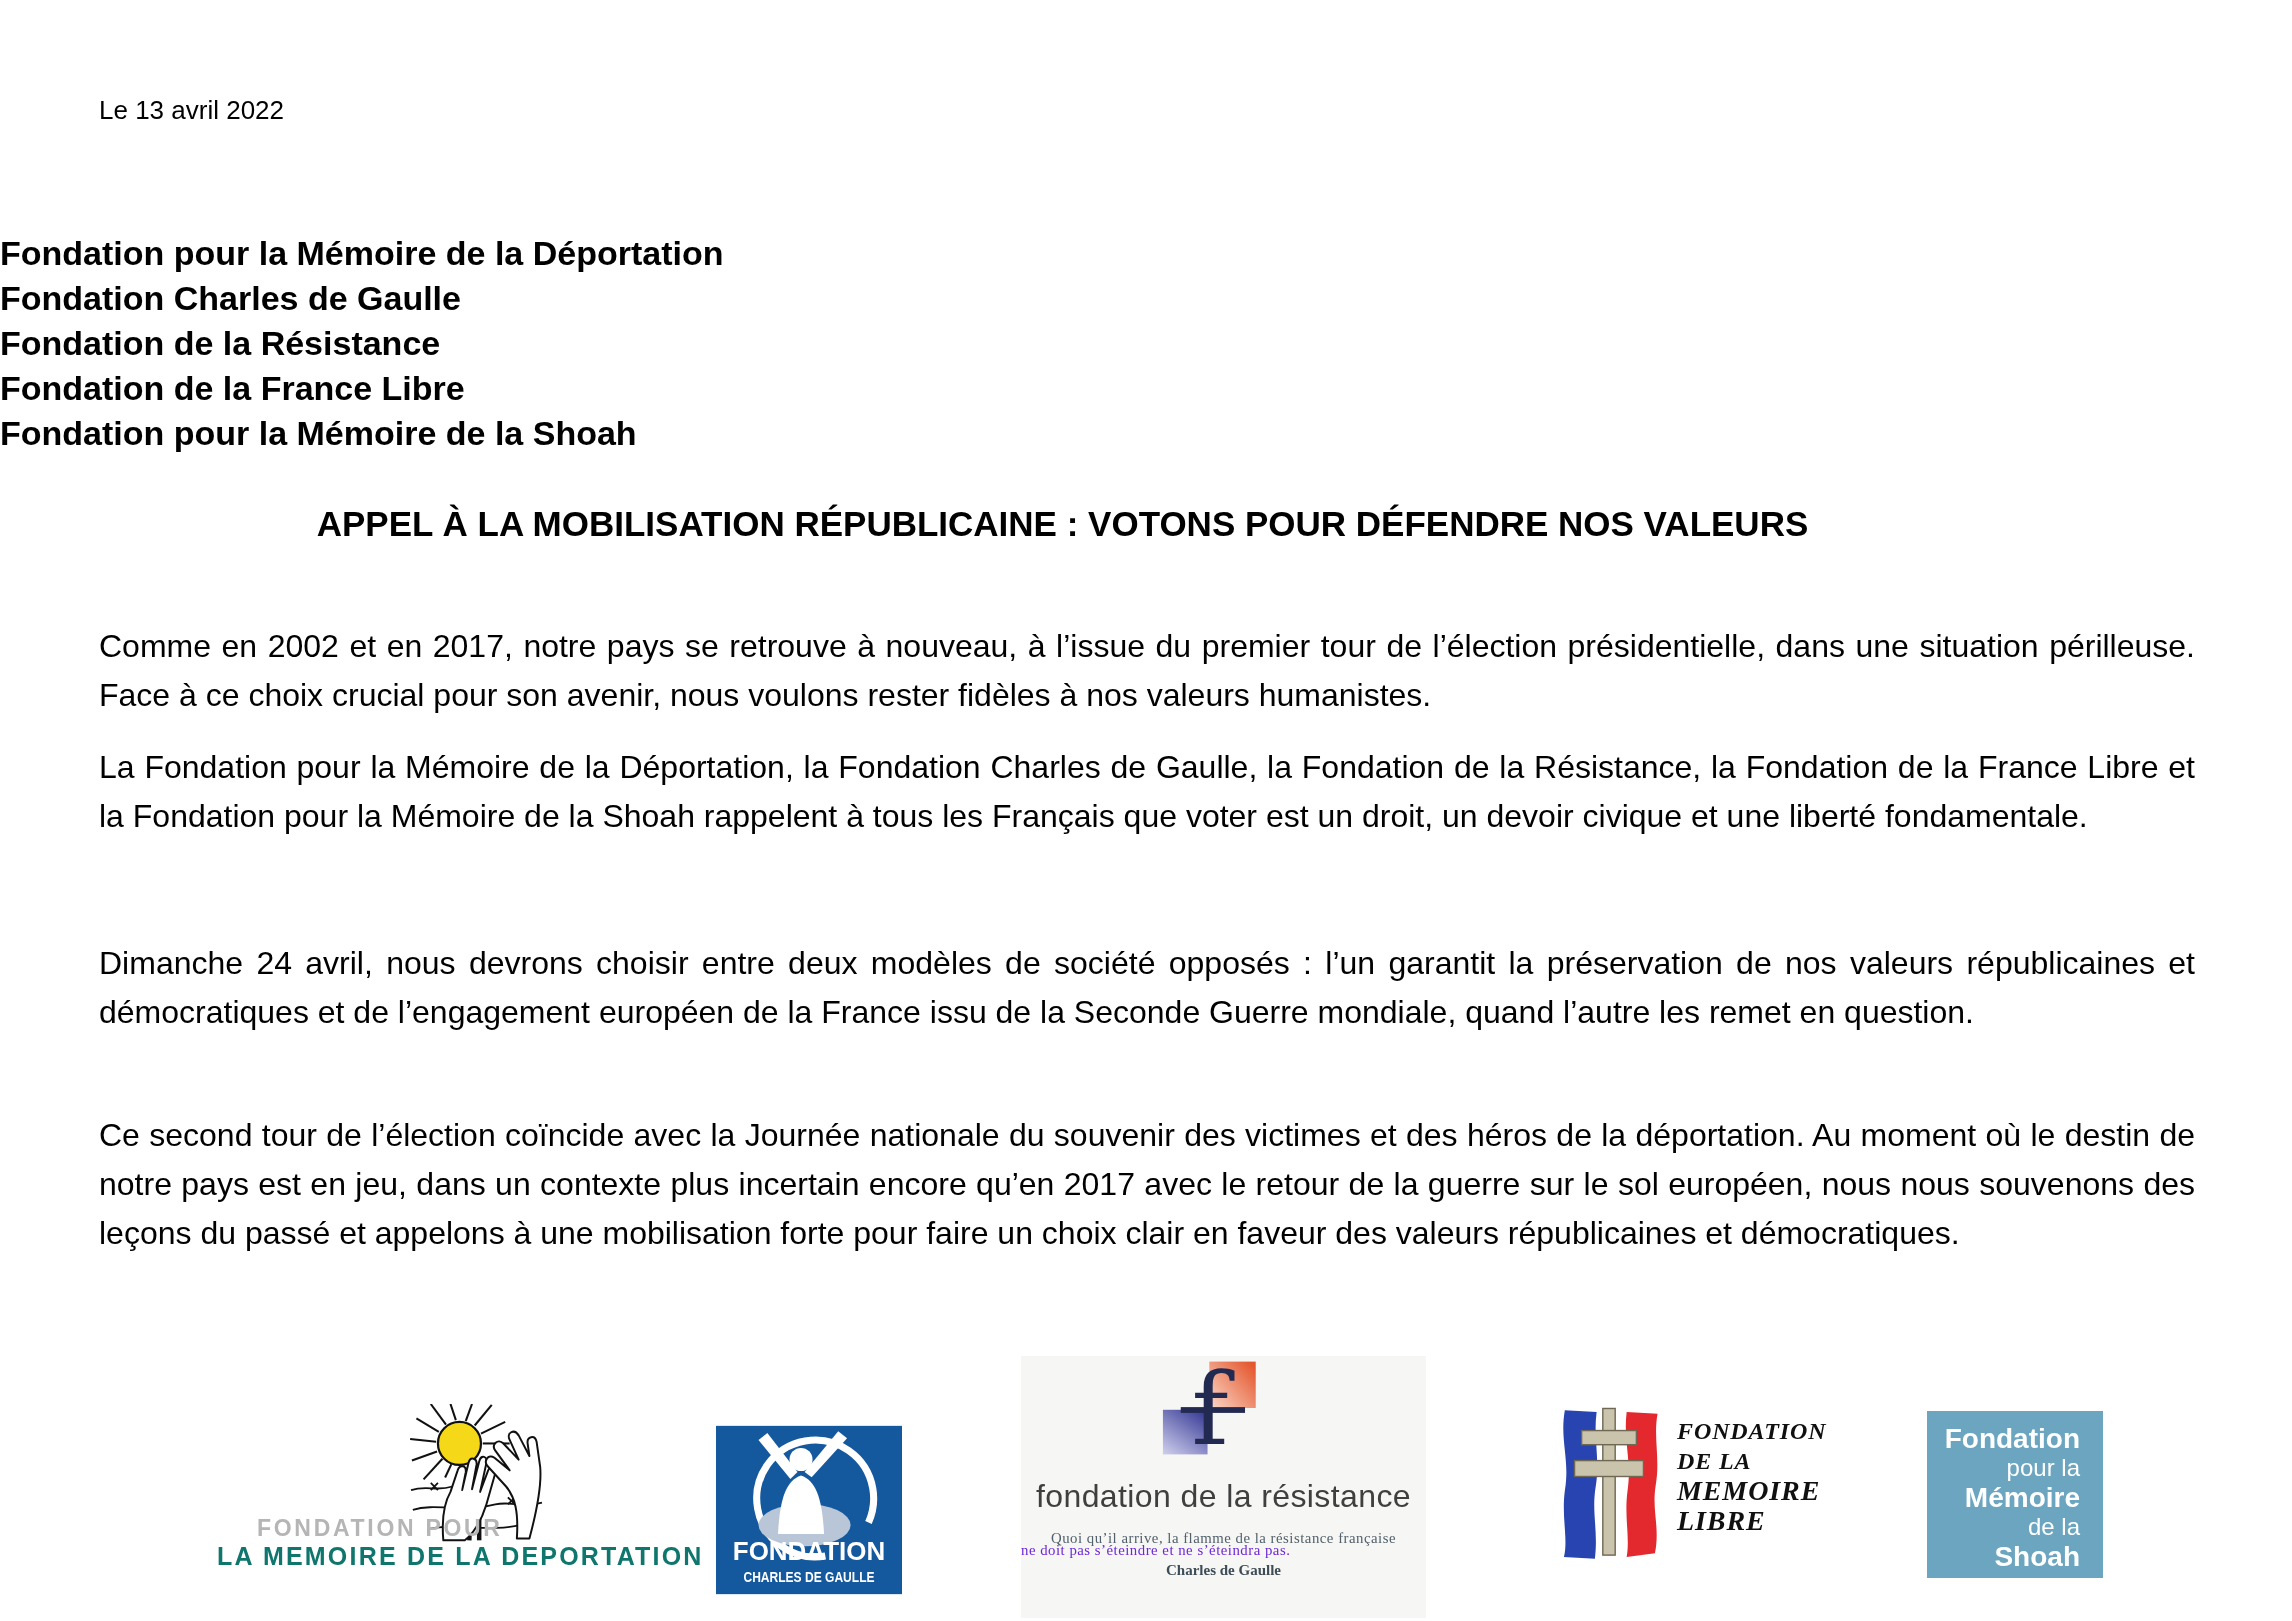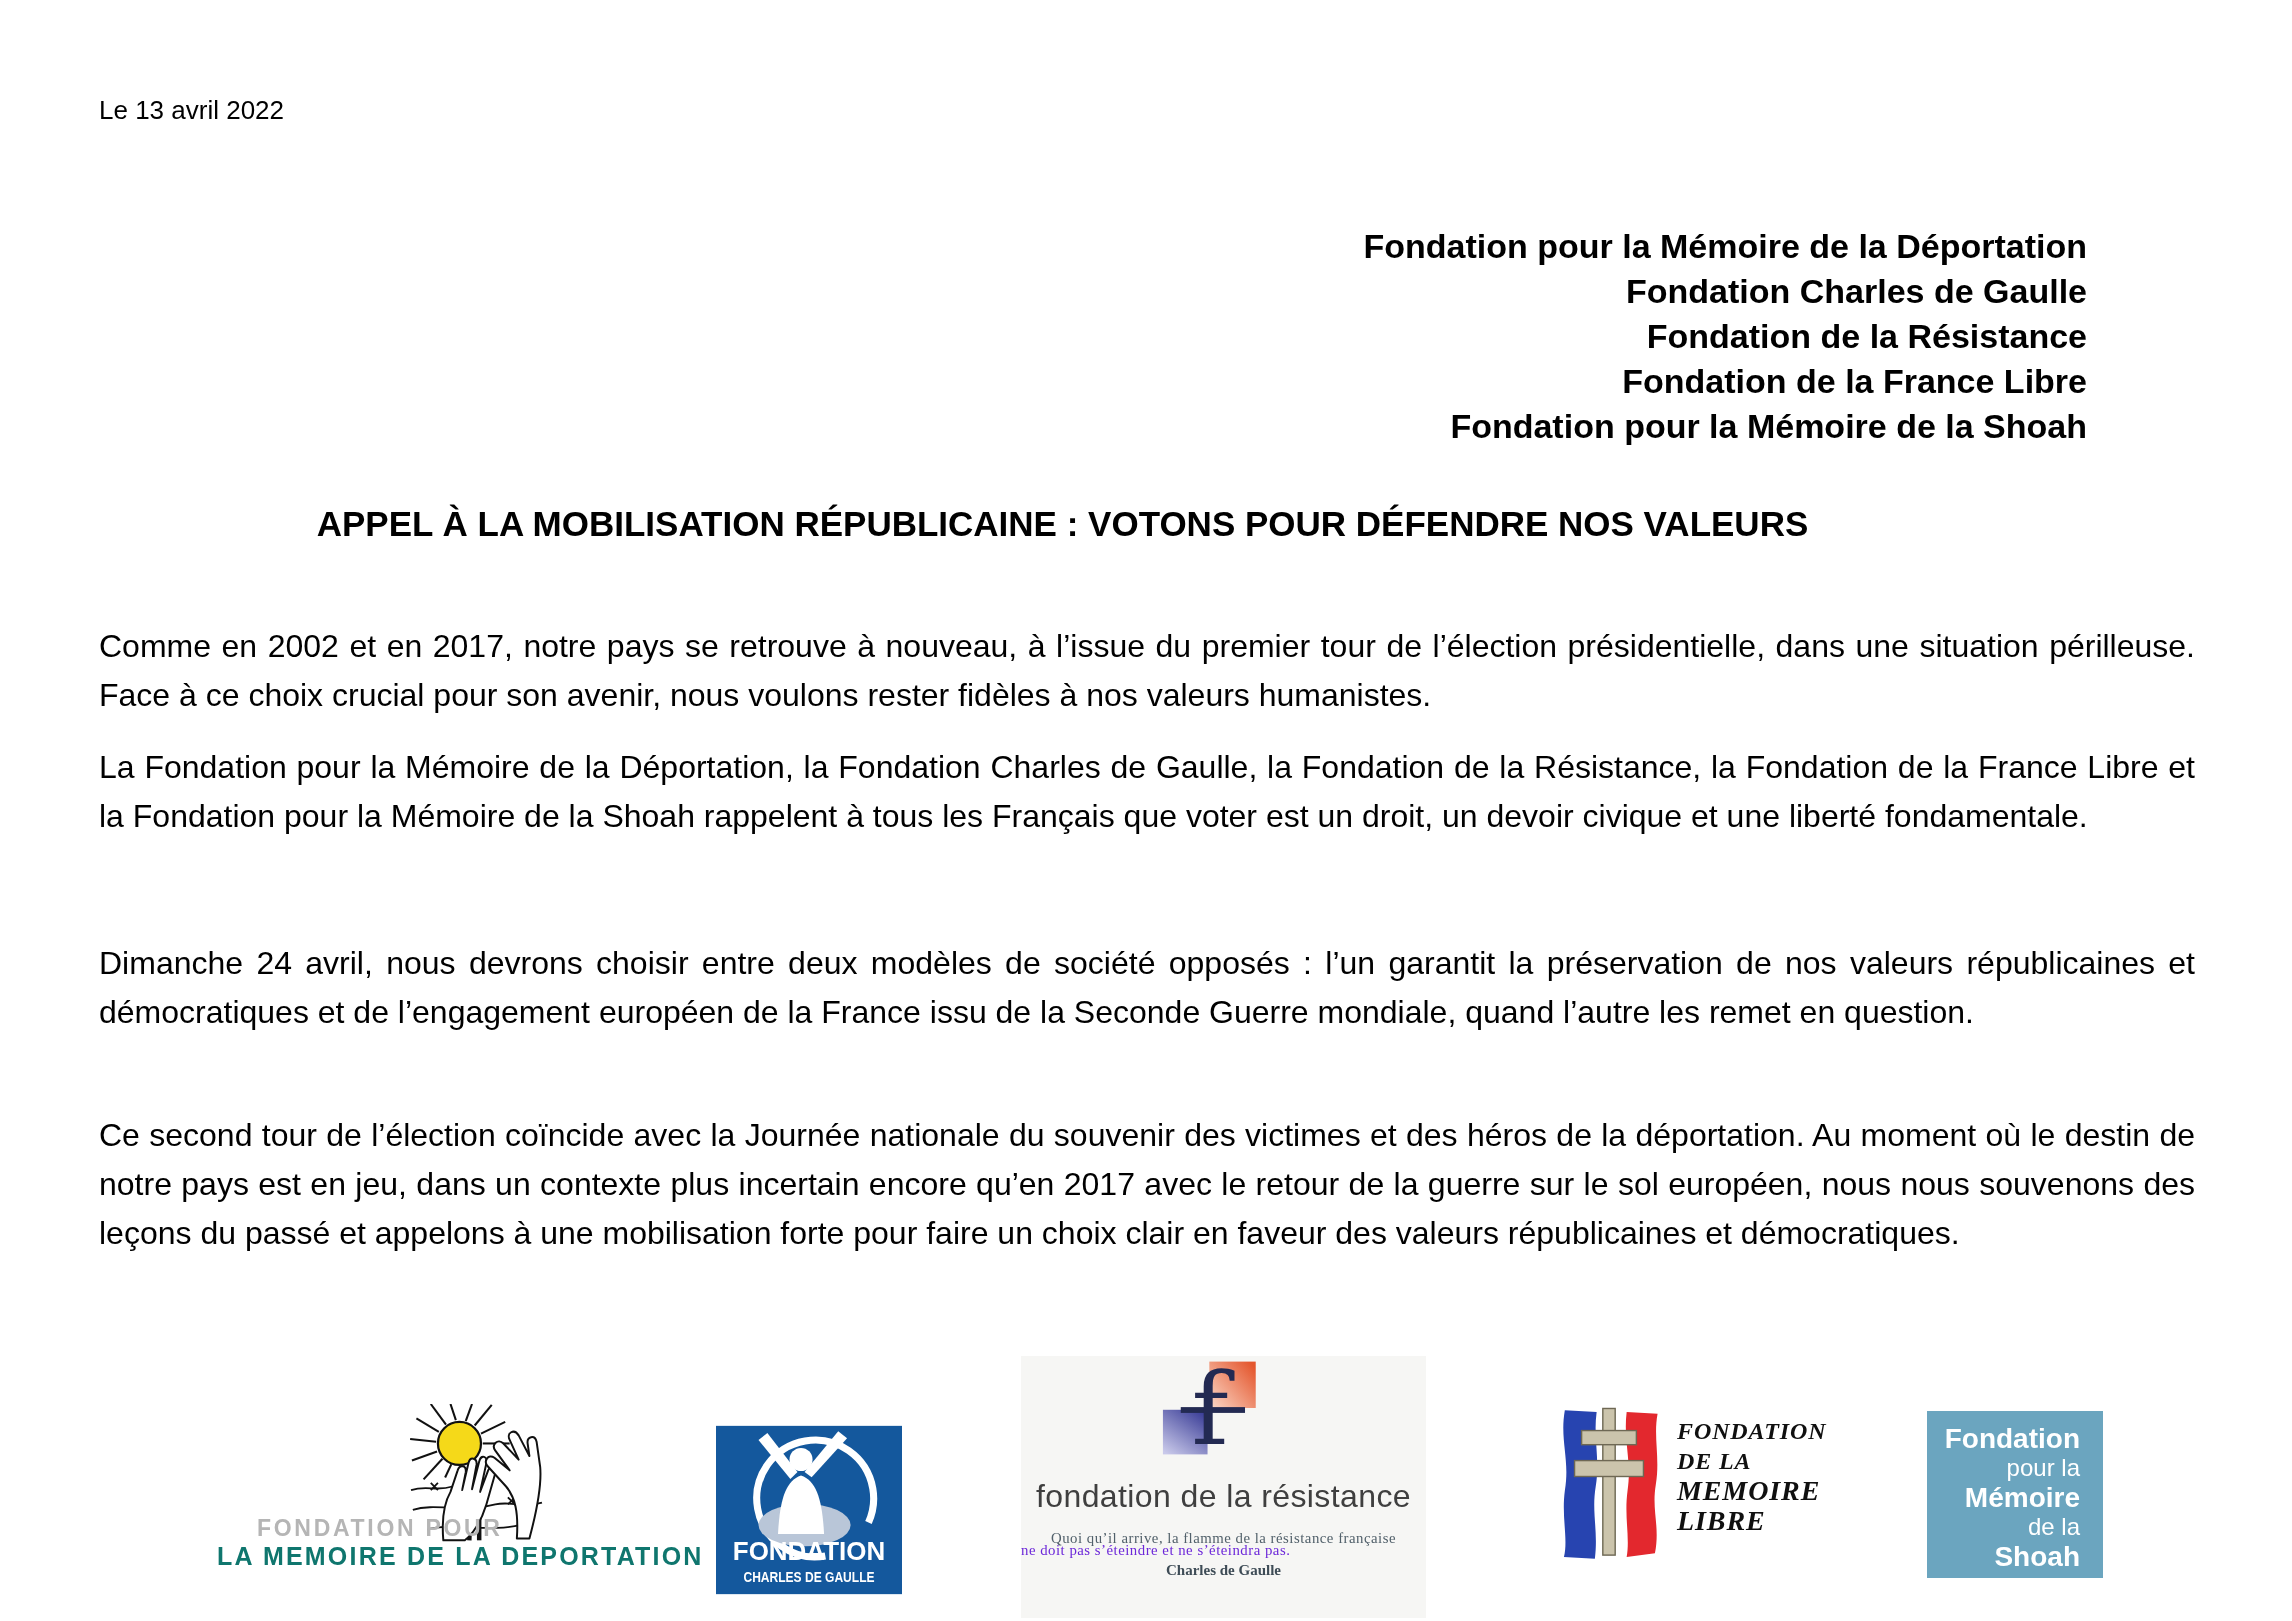--- a/index.html
+++ b/index.html
@@ -3,22 +3,22 @@
 <meta charset="utf-8">
 <style>
   html,body{margin:0;padding:0;background:#ffffff;}
   .page{
     position:relative;width:2293px;height:1622px;background:#ffffff;
     font-family:"Liberation Sans",sans-serif;color:#000;overflow:hidden;
   }
   .date-line{position:absolute;left:99px;top:95px;font-size:26px;}
   .doc-title{position:absolute;left:0;top:158px;width:2293px;margin:0;
     text-align:center;font-size:43px;font-weight:bold;}
-  .foundations{position:absolute;left:0;top:224px;width:2087px;
-    text-align:right;font-size:34px;font-weight:bold;line-height:45px;}
+  .foundations{position:absolute;left:0;top:231px;width:2087px;
+    text-align:left;font-size:34px;font-weight:bold;line-height:45px;}
   .appeal{position:absolute;left:0;top:504px;width:2125px;margin:0;
     text-align:center;font-size:35px;font-weight:bold;}
   .body-par{position:absolute;left:99px;width:2096px;margin:0;
     font-size:32px;line-height:49px;text-align:justify;}
   .p1{top:622px;} .p2{top:743px;} .p3{top:939px;} .p4{top:1111px;}
 
   
   .fmd-art{position:absolute;left:407px;top:1404px;width:139px;height:139px;}
   .fmd-line1{position:absolute;left:217px;top:1515px;font-size:23px;font-weight:bold;
     color:#b5b5b5;letter-spacing:2.7px;margin-left:40px;}

